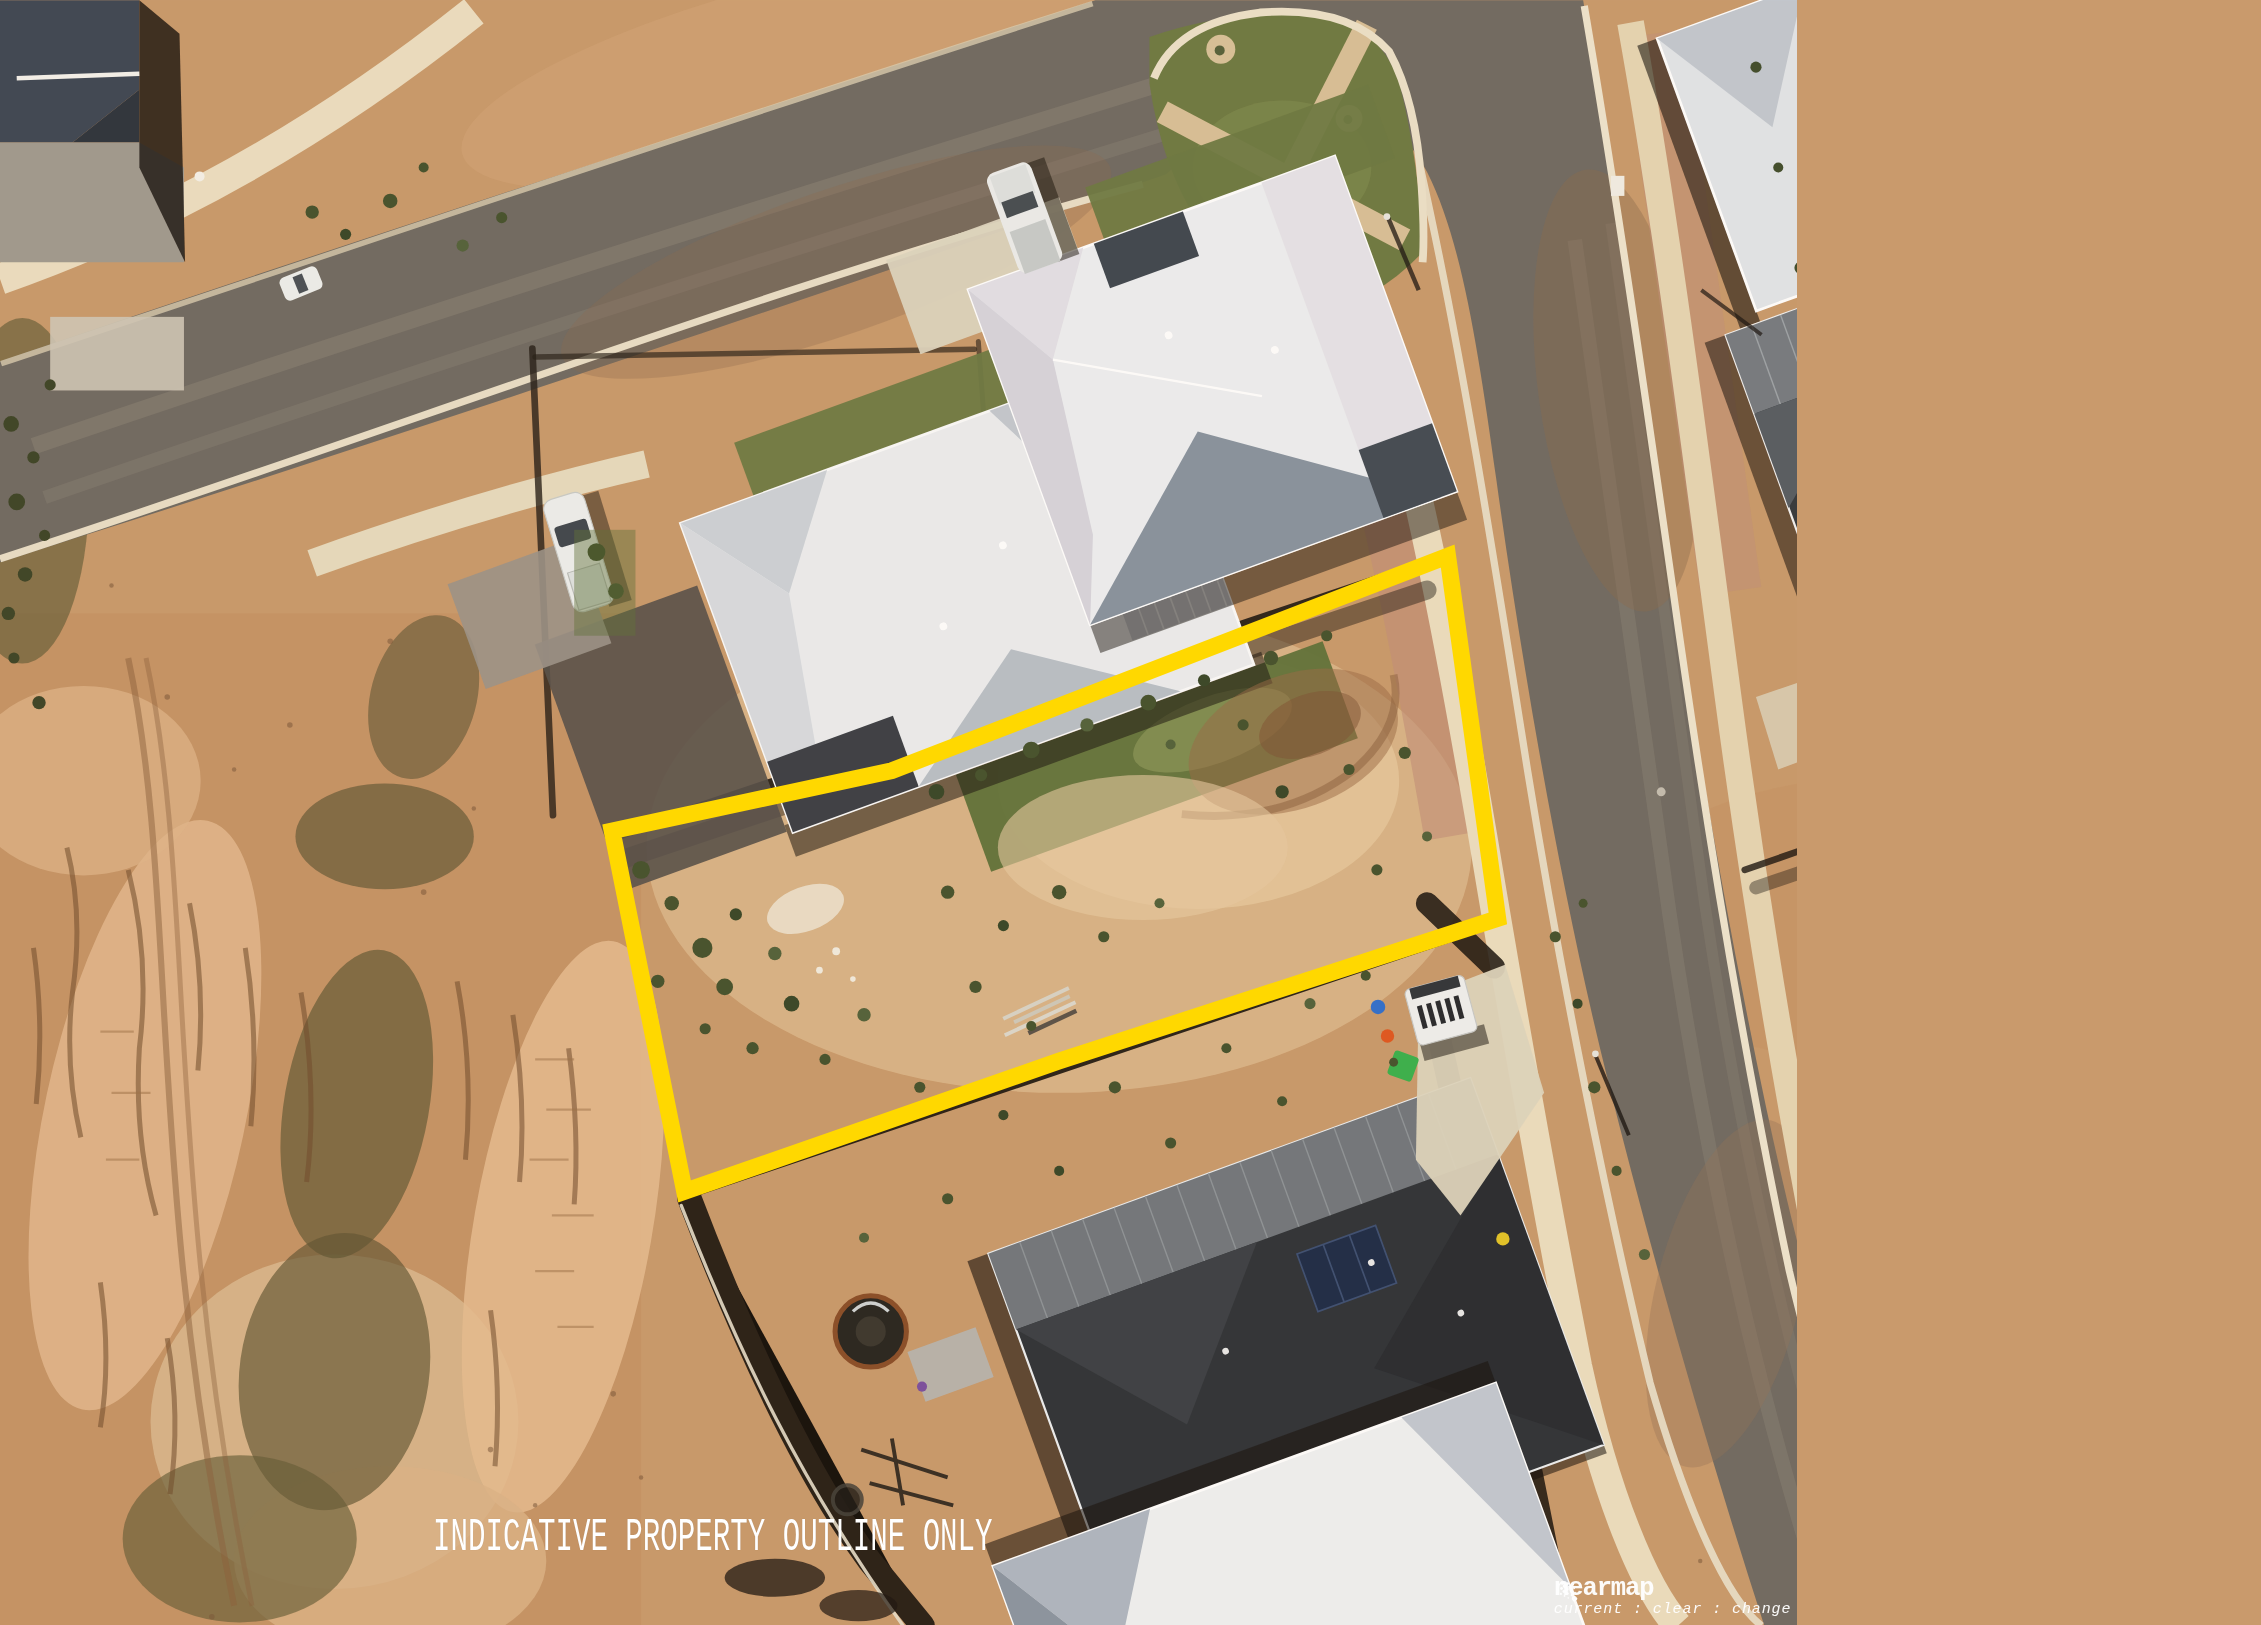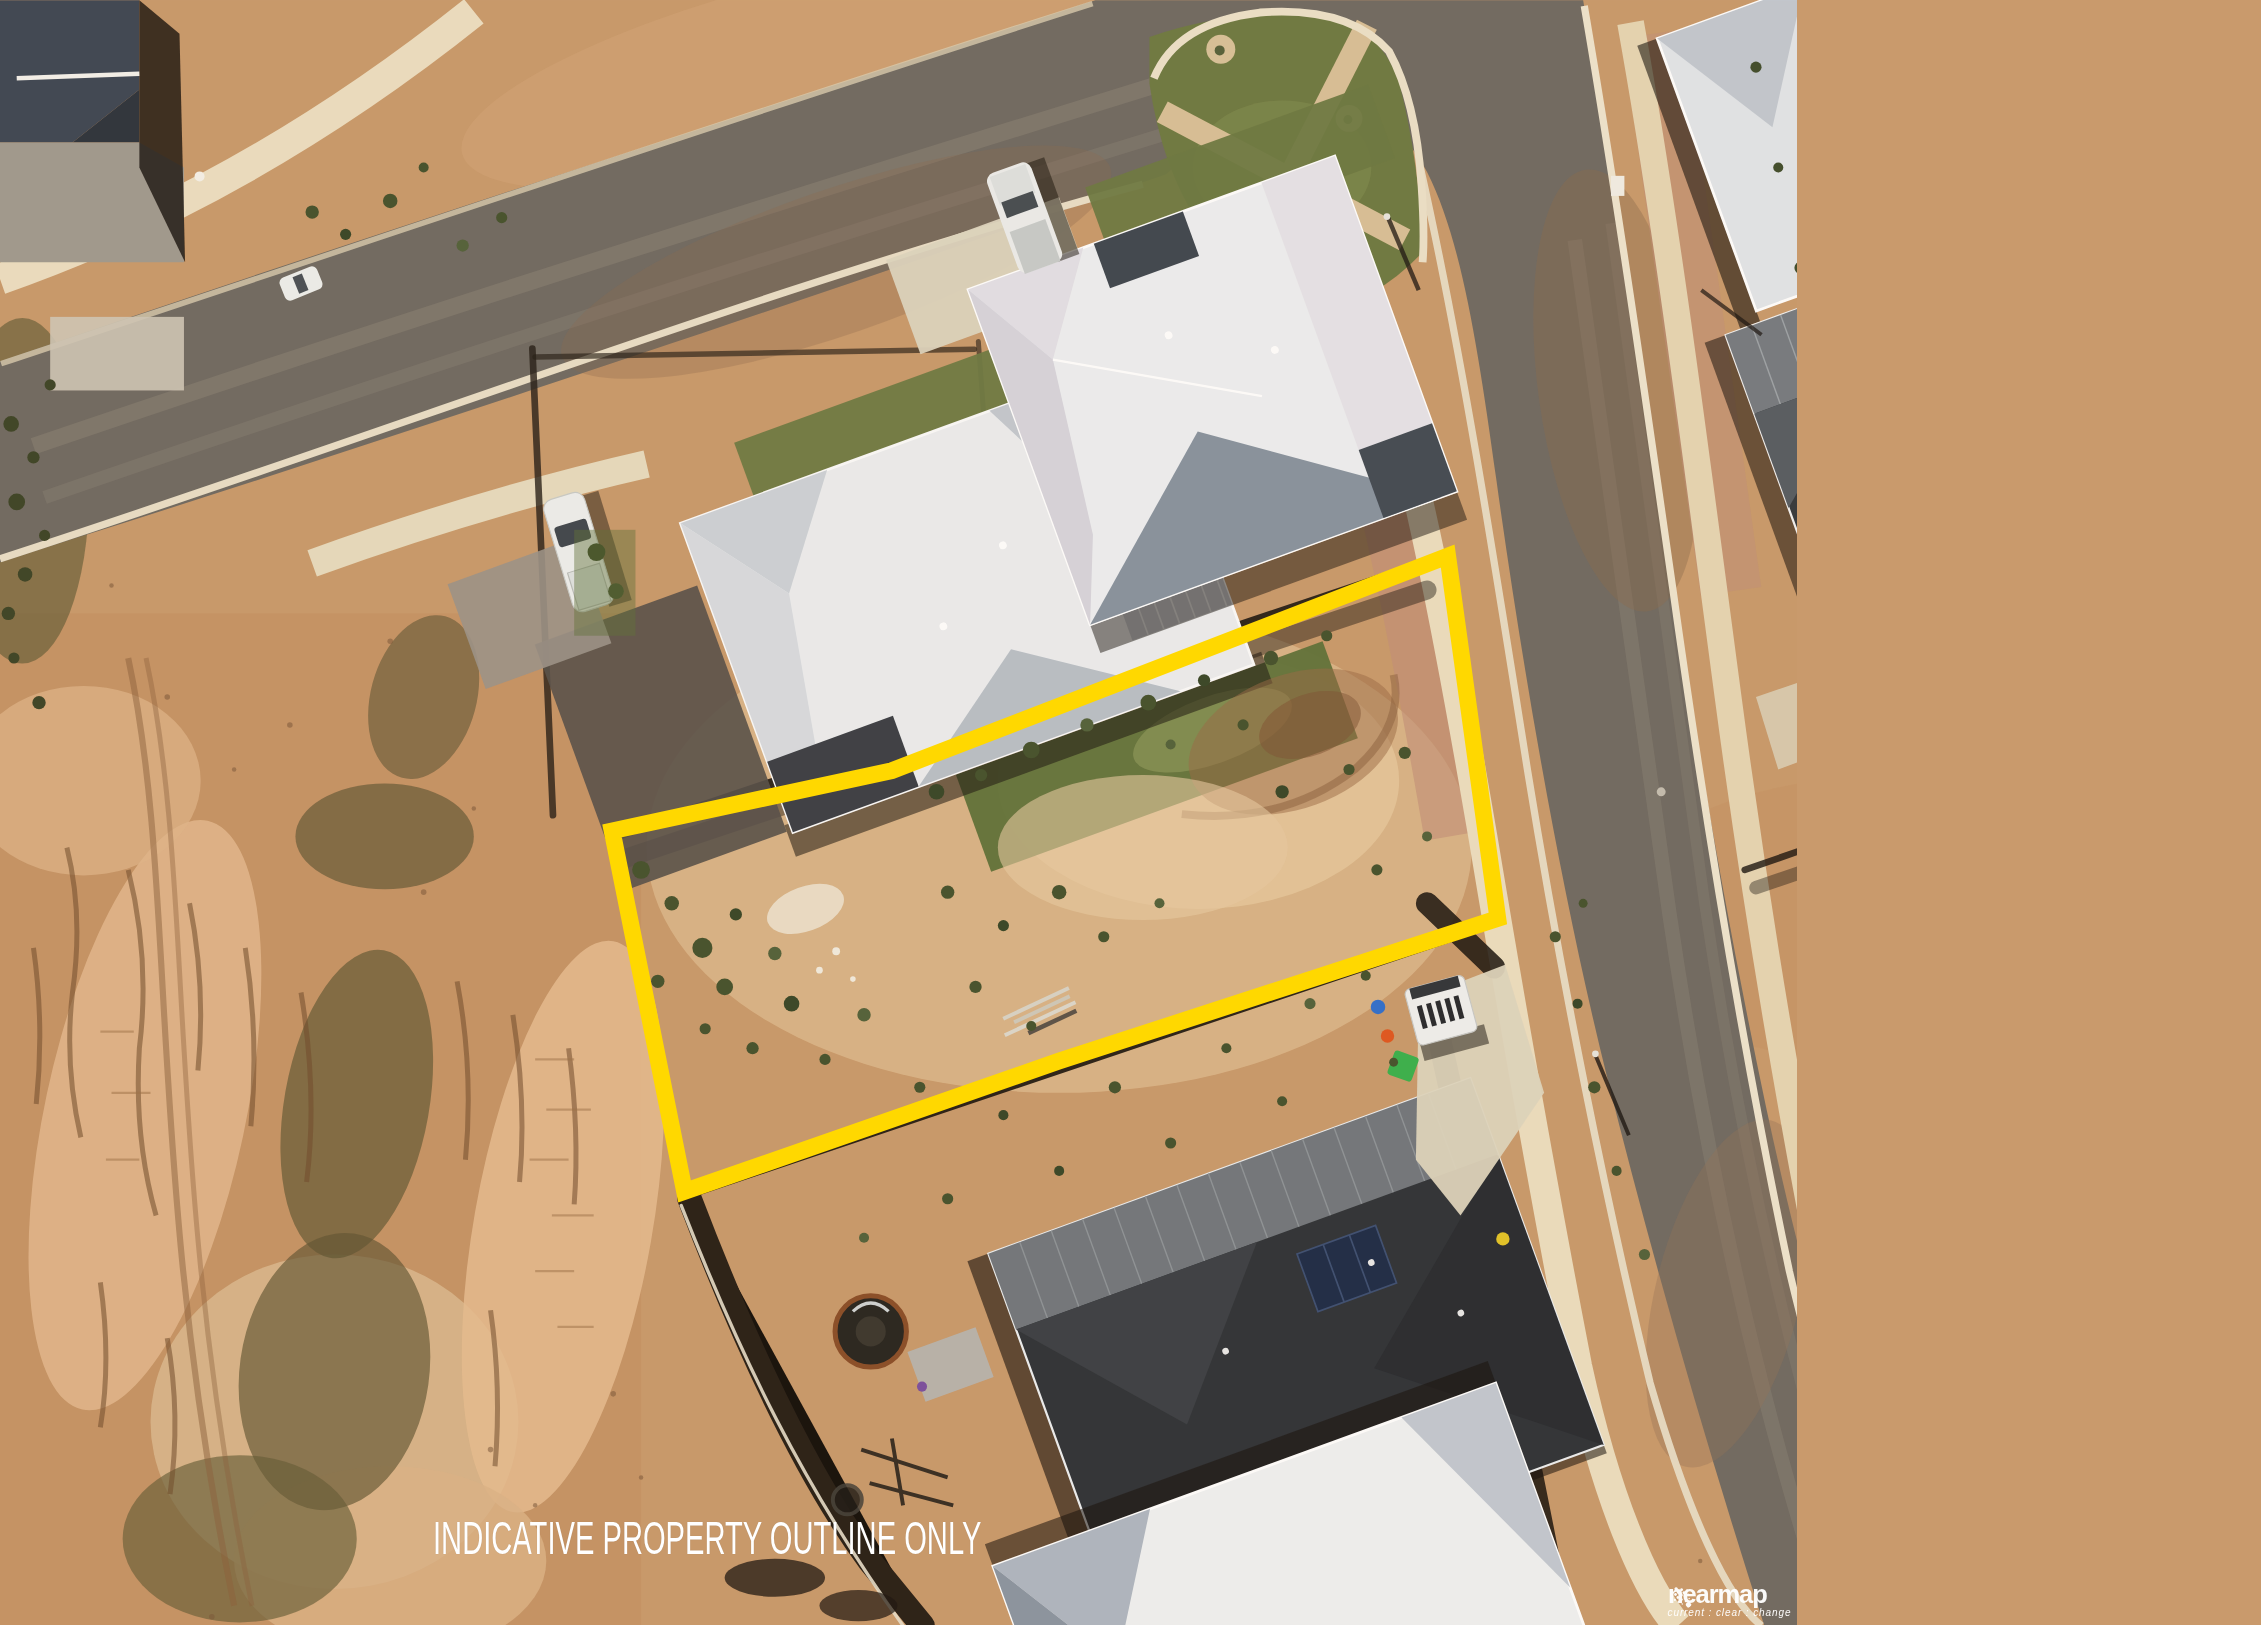--- a/index.html
+++ b/index.html
@@ -1,37 +1,37 @@
 <!DOCTYPE html>
 <html style="font-size:9px"><head>
 <meta charset="utf-8">
 <style>
   html,body{margin:0;padding:0;background:#c99a6c;}
-  .stage{position:relative;width:1797px;height:1626px;overflow:hidden;font-family:Liberation Sans, sans-serif;}
+  .stage{position:relative;width:1797px;height:1626px;overflow:hidden;font-family:Liberation Mono, monospace;}
   .stage svg{position:absolute;left:0;top:0;display:block;}
   .disclaimer{
     position:absolute;left:433px;top:1512px;
     color:#ffffff;font-size:47px;font-weight:400;line-height:1.1;
     letter-spacing:0px;white-space:nowrap;
     transform:scaleX(.62);transform-origin:left center;
     text-shadow:0 0 1.1px rgba(0,0,0,.18);
   }
   .nearmap{
     position:absolute;right:5.6px;bottom:7.8px;color:#fff;
     display:flex;flex-direction:column;align-items:flex-start;
     opacity:.96;
   }
   .nearmap .row{display:flex;align-items:flex-end;}
   .nearmap .brand{
     font-size:26px;font-weight:700;letter-spacing:-1.1px;line-height:.9;
     transform:scaleX(.98);transform-origin:left bottom;
   }
   .nearmap .arrow{margin-left:3.3px;margin-bottom:1.1px;}
   .nearmap .tagline{
-    font-size:10px;font-weight:400;letter-spacing:0.9px;margin-top:1px;
+    font-size:15px;font-weight:400;letter-spacing:0.9px;margin-top:1px;
     font-style:italic;
   }
 </style>
 </head>
 <body>
 
 <div class="stage">
 
 <svg width="2261" height="1626" viewBox="0 0 4056 2916" xmlns="http://www.w3.org/2000/svg">
 

